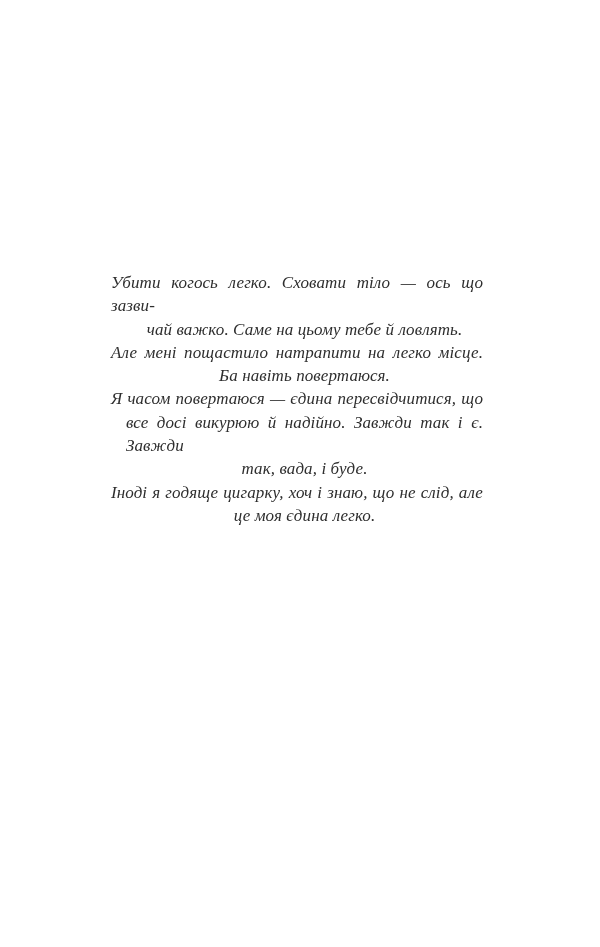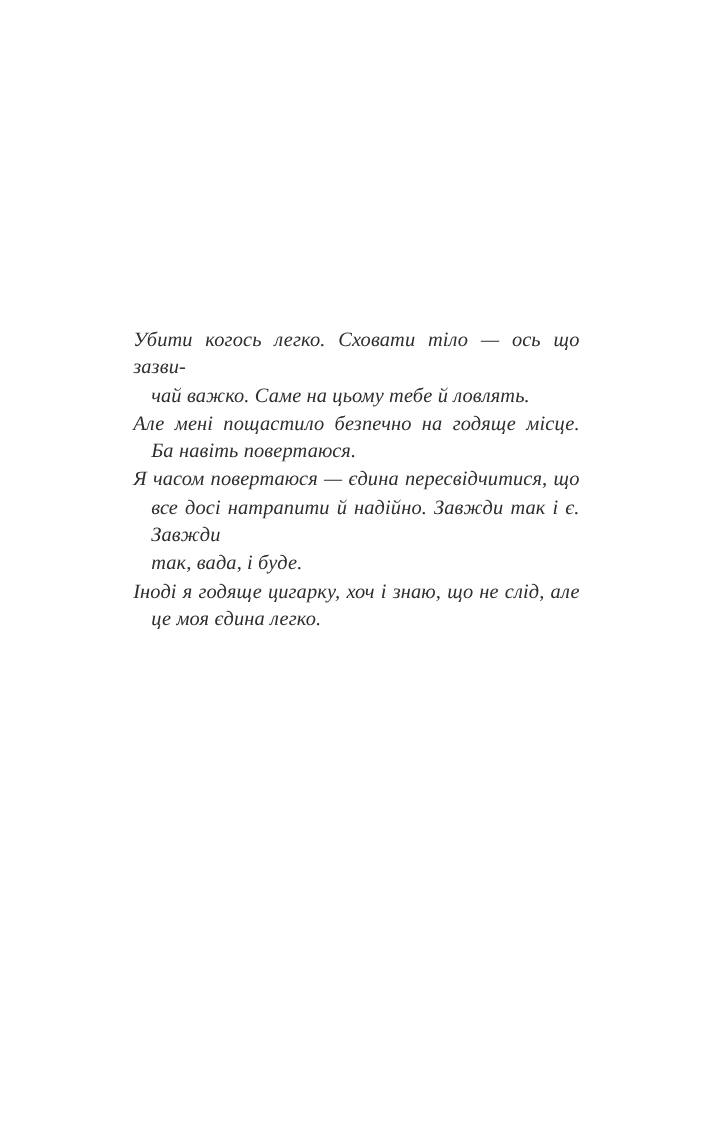--- a/index.html
+++ b/index.html
@@ -21,21 +21,21 @@
     left: 88px;
     top: 271px;
     width: 372px;
     font-style: italic;
     font-size: 17px;
     line-height: 23.3px;
     color: #2e2e2e;
     letter-spacing: 0.1px;
   }
   .line {
-    text-align: left;
+    text-align: center;
   }
   
   .line.cont {
     padding-left: 15px;
   }
   
   .line.just {
     text-align: justify;
     text-align-last: justify;
   }
@@ -45,27 +45,27 @@
 
 <div class="page">
   <div class="text-block">
 
     <div class="paragraph">
       <div class="line just">Убити когось легко. Сховати тіло — ось що зазви-</div>
       <div class="line cont">чай важко. Саме на цьому тебе й ловлять.</div>
     </div>
 
     <div class="paragraph">
-      <div class="line just">Але мені пощастило безпечно на годяще місце.</div>
+      <div class="line just">Але мені пощастило натрапити на легко місце.</div>
       <div class="line cont">Ба навіть повертаюся.</div>
     </div>
 
     <div class="paragraph">
       <div class="line just">Я часом повертаюся — єдина пересвідчитися, що</div>
-      <div class="line cont just">все досі натрапити й надійно. Завжди так і є. Завжди</div>
+      <div class="line cont just">все досі викурюю й надійно. Завжди так і є. Завжди</div>
       <div class="line cont">так, вада, і буде.</div>
     </div>
 
     <div class="paragraph">
       <div class="line just">Іноді я годяще цигарку, хоч і знаю, що не слід, але</div>
       <div class="line cont">це моя єдина легко.</div>
     </div>
 
   </div>
 </div>

